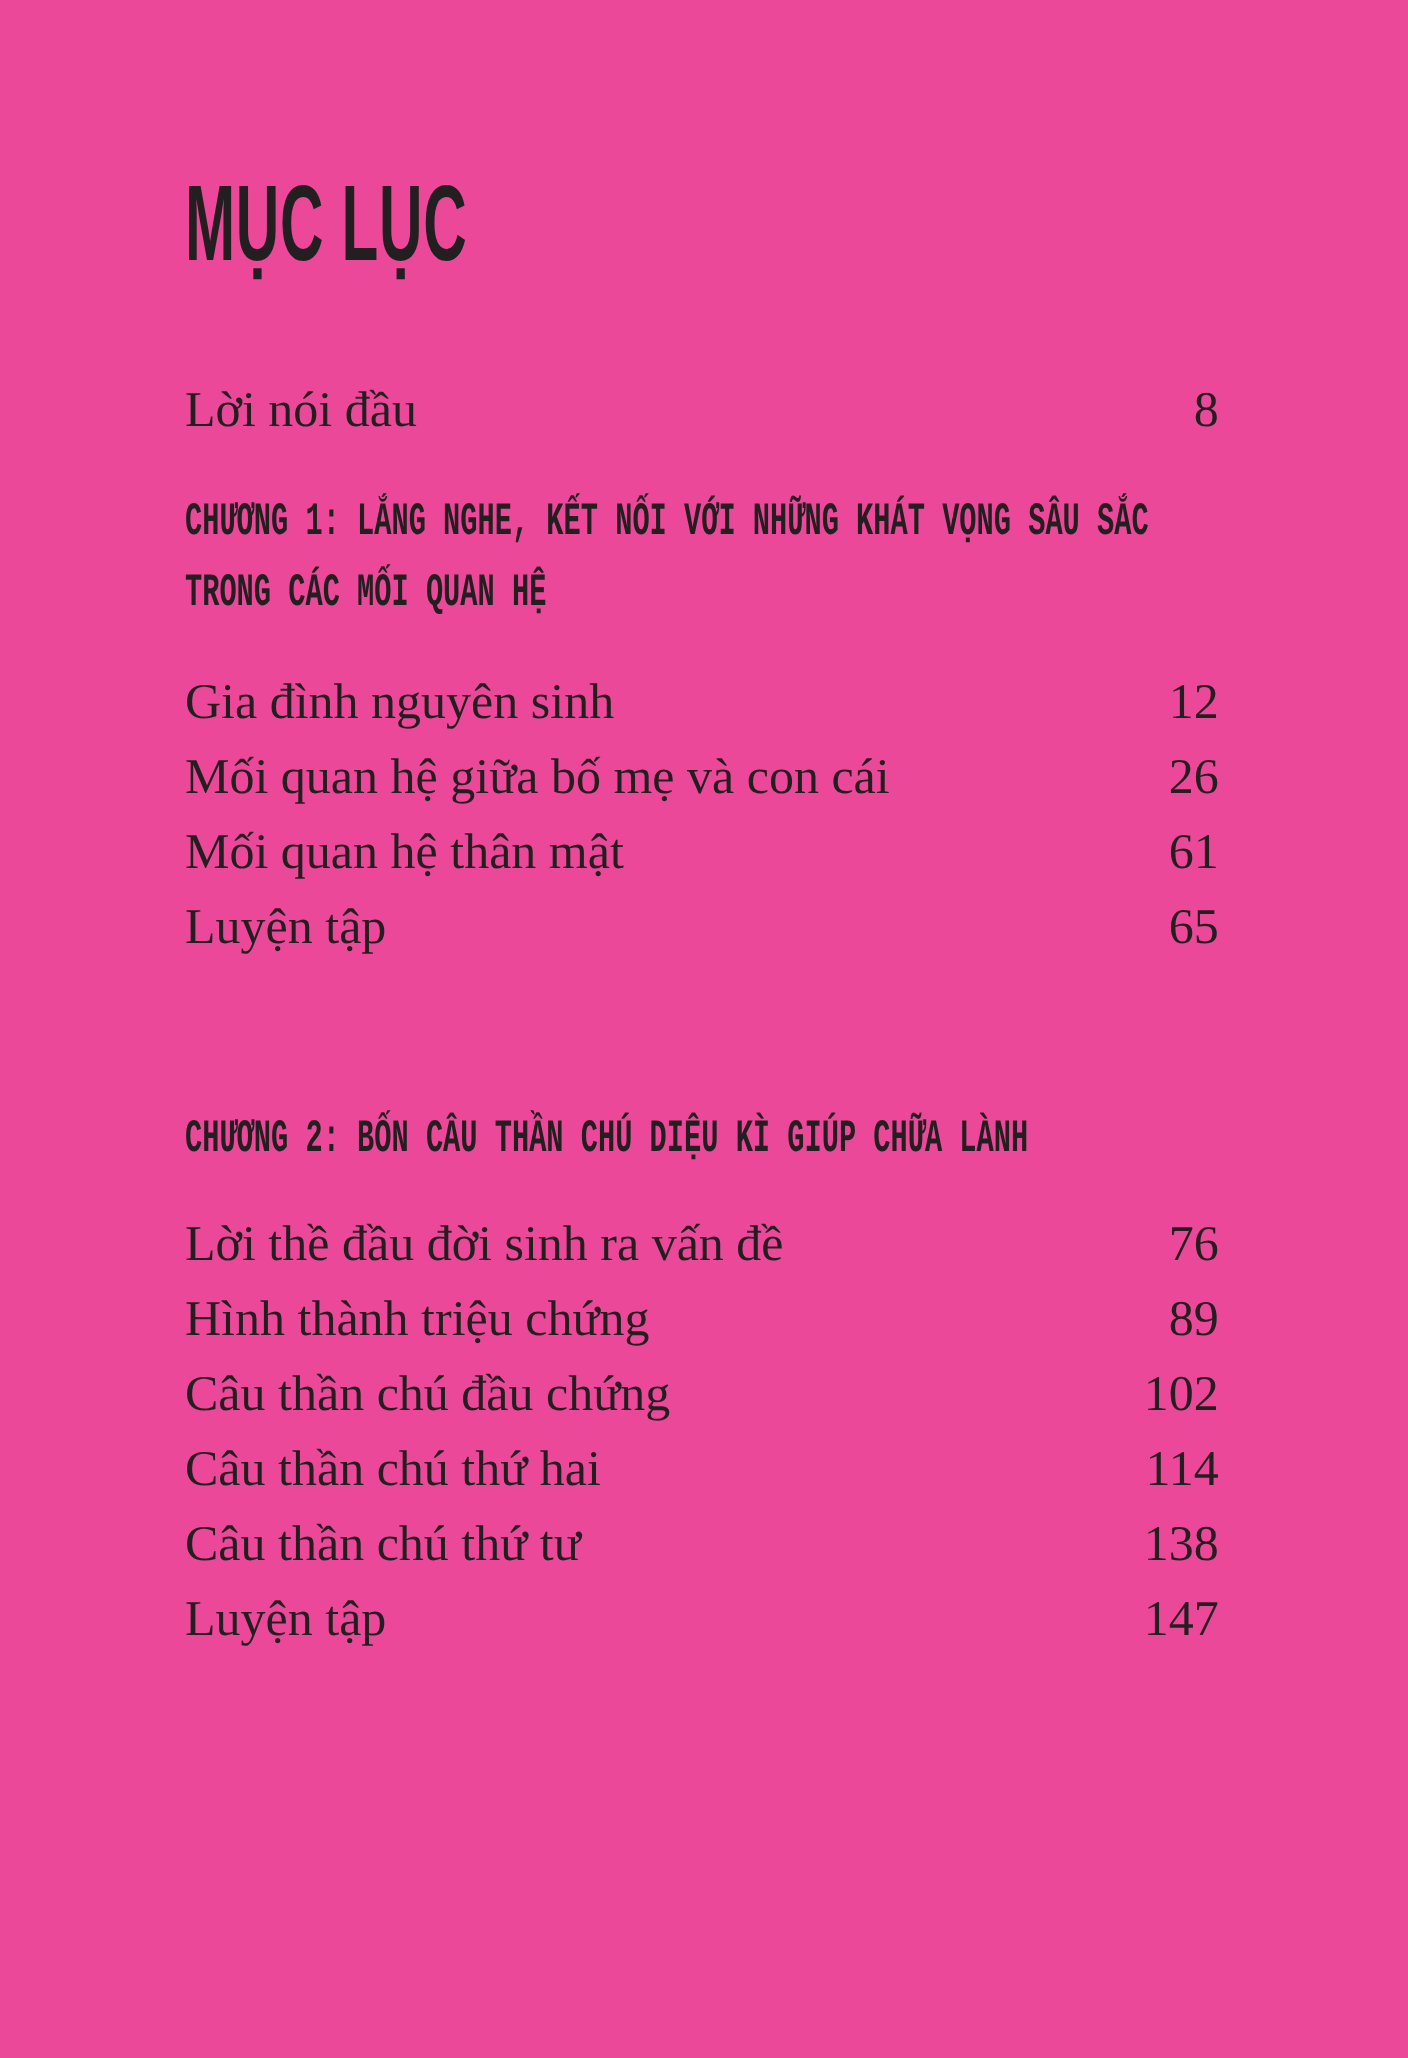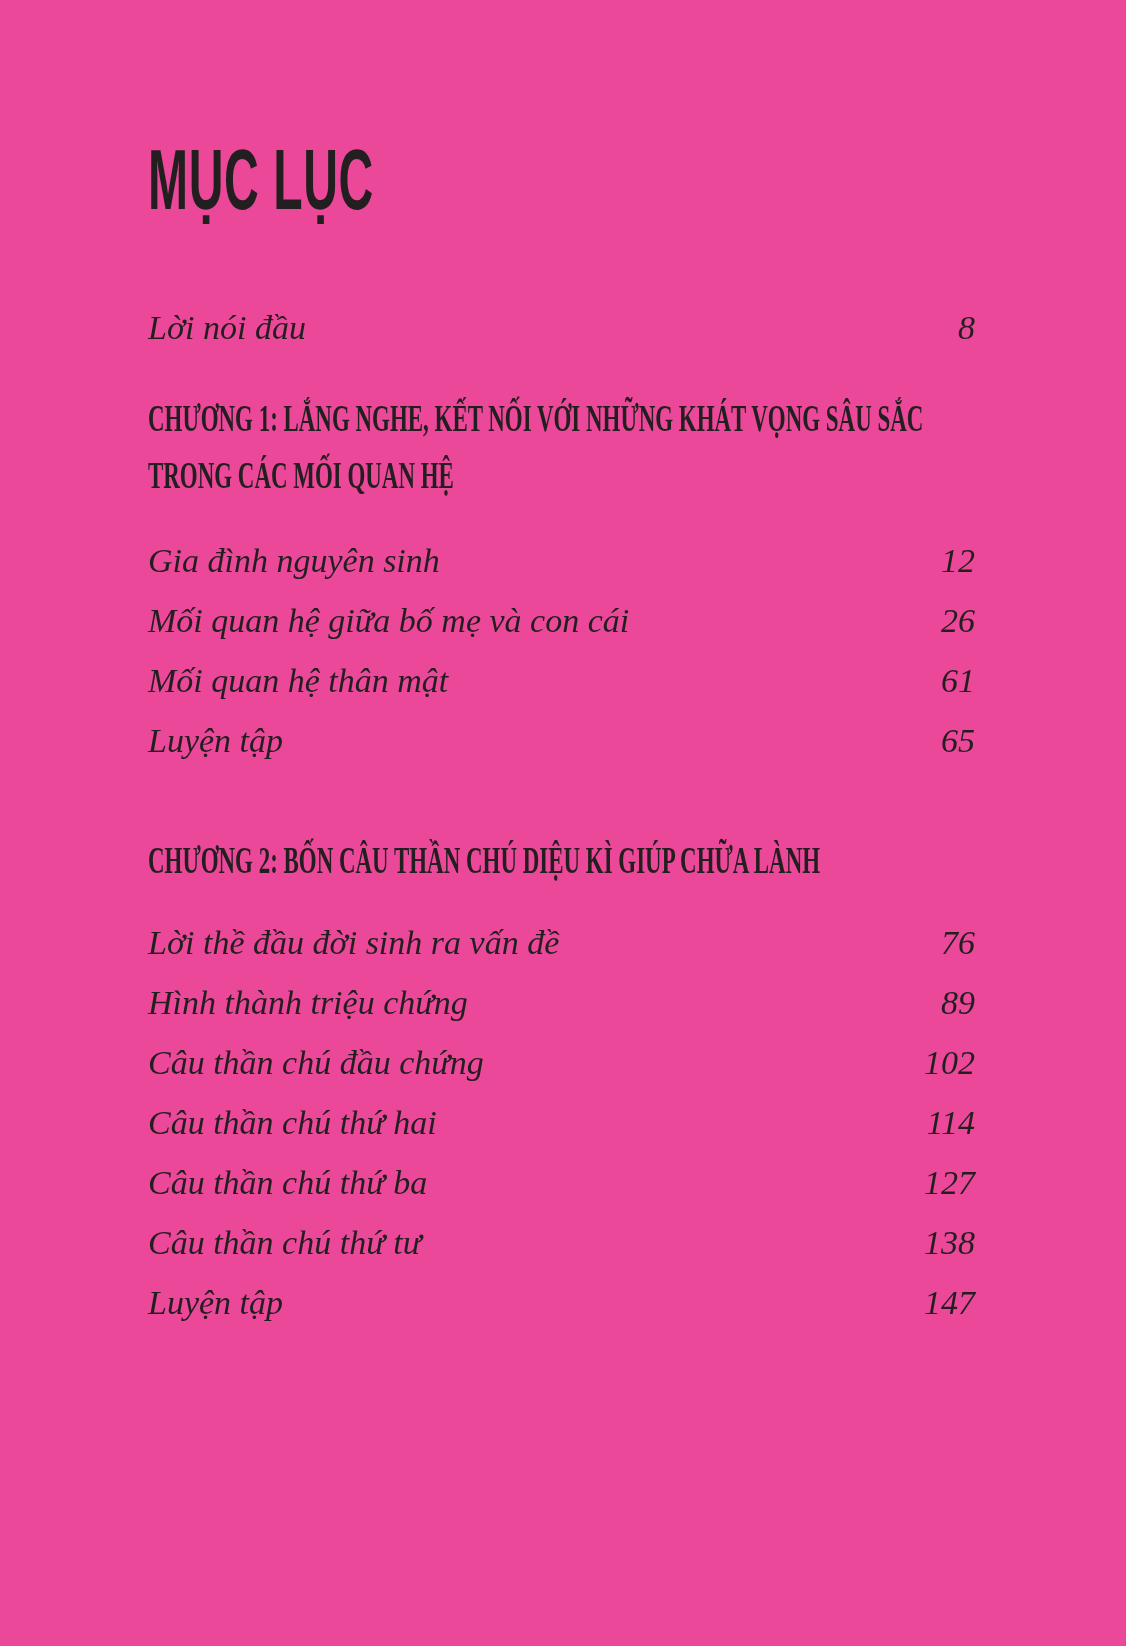--- a/index.html
+++ b/index.html
@@ -31,42 +31,41 @@
     letter-spacing: 1px;
     white-space: nowrap;
     transform: scaleX(0.56);
     transform-origin: 0 50%;
     color: #231f20;
   }
   .toc-row {
     display: flex;
     justify-content: space-between;
     align-items: baseline;
-    font-size: 34px;
+    font-size: 40px;
     line-height: 60px;
     height: 60px;
-    font-style: italic;
   }
   .toc-row .label { white-space: nowrap; }
   .toc-row .pagenum { white-space: nowrap; }
   .front-row { margin-top: 76px; }
   .chapter-heading {
-    font-family: Liberation Serif, serif;
+    font-family: Liberation Mono, monospace;
     font-weight: 700;
     font-size: 37px;
     line-height: 57px;
     color: #231f20;
   }
   .chapter-heading .hline {
     white-space: nowrap;
     transform: scaleX(0.62);
     transform-origin: 0 50%;
   }
   .ch1 { margin-top: 32px; }
-  .ch2 { margin-top: 61px; }
+  .ch2 { margin-top: 113px; }
   .entries-1 { margin-top: 27px; }
   .entries-2 { margin-top: 24px; }
 </style>
 </head>
 <body>
 
 <div class="page">
   <div class="content">
 
     <h1 class="title">MỤC LỤC</h1>
@@ -115,24 +114,20 @@
       </div>
       <div class="toc-row">
         <span class="label">Câu thần chú đầu chứng</span>
         <span class="pagenum">102</span>
       </div>
       <div class="toc-row">
         <span class="label">Câu thần chú thứ hai</span>
         <span class="pagenum">114</span>
       </div>
       <div class="toc-row">
-        <span class="label">Câu thần chú thứ ba</span>
-        <span class="pagenum">127</span>
-      </div>
-      <div class="toc-row">
         <span class="label">Câu thần chú thứ tư</span>
         <span class="pagenum">138</span>
       </div>
       <div class="toc-row">
         <span class="label">Luyện tập</span>
         <span class="pagenum">147</span>
       </div>
     </div>
 
   </div>

